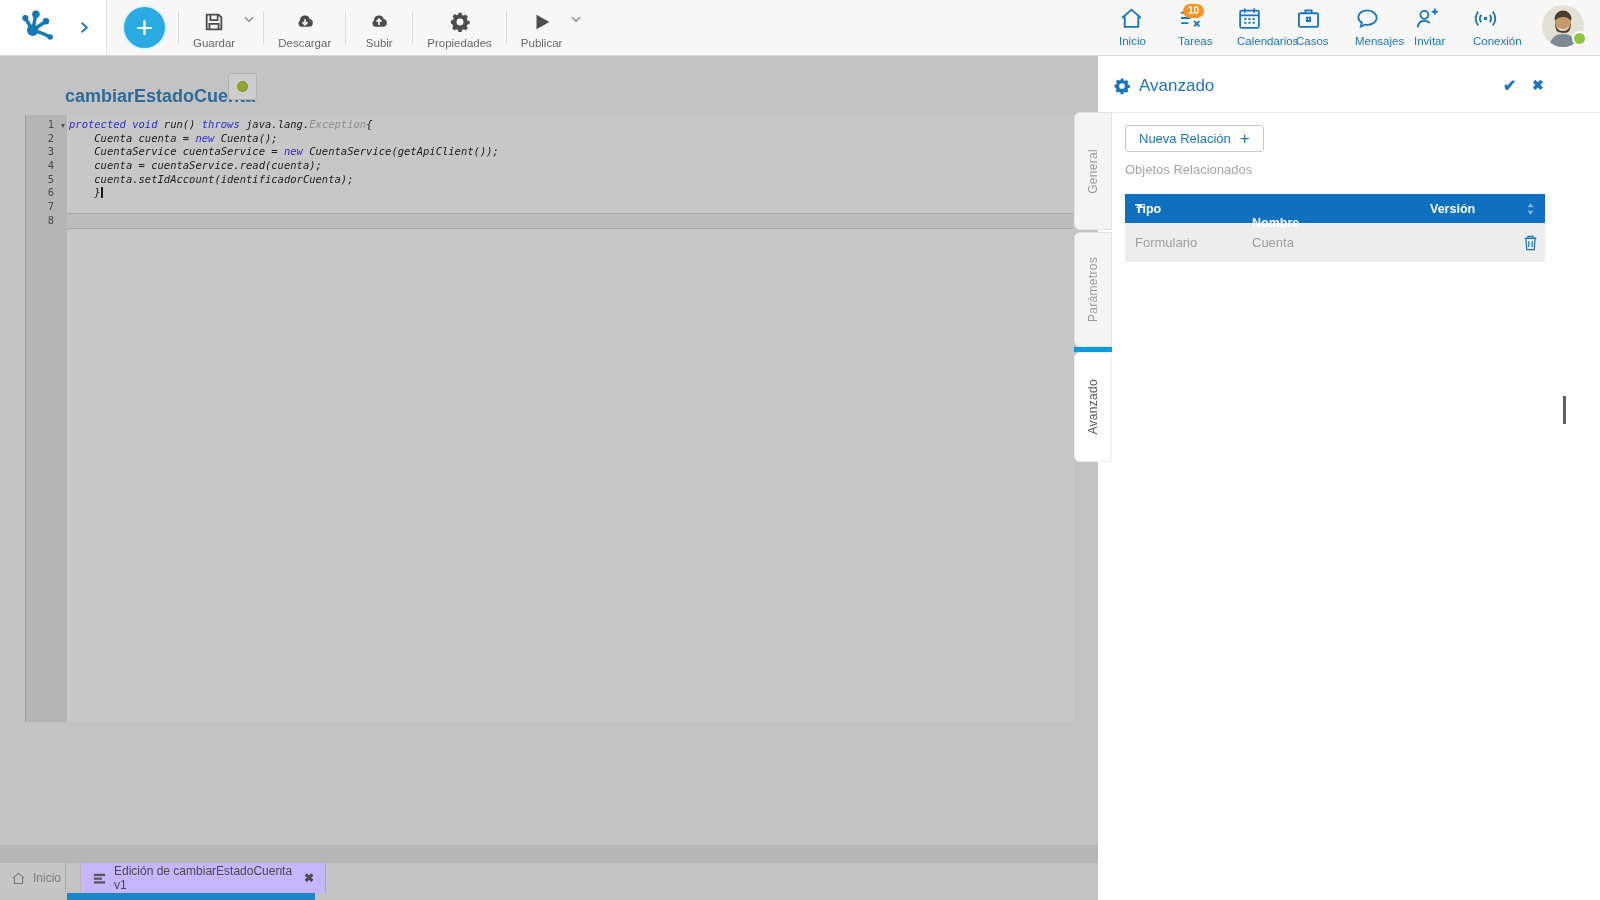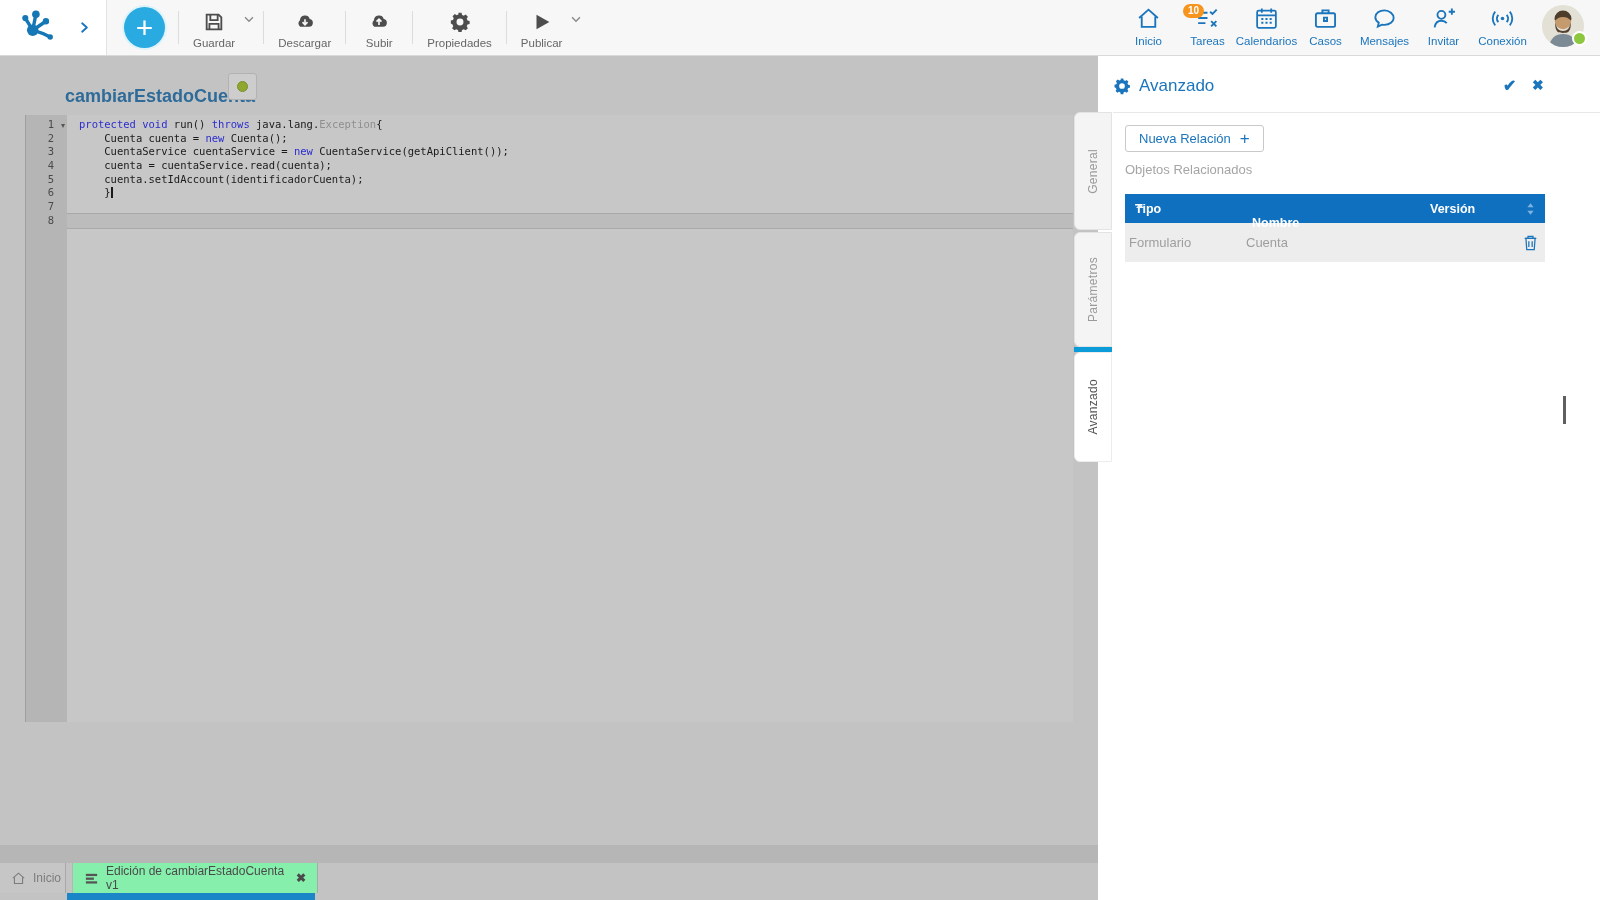--- a/index.html
+++ b/index.html
@@ -18,21 +18,21 @@
     font-size:30px;font-weight:400;line-height:1;padding:0;box-shadow:0 0 0 2px #dff3fb;}
   .tb-group{display:flex;align-items:center;margin-left:8px;}
   .tb-sep{width:1px;height:33px;background:#dcdcdc;margin:0 5px;}
   .tbtn{display:flex;flex-direction:column;align-items:center;justify-content:flex-start;
     min-width:56px;padding:8px 9px 4px;color:#666;font-size:11.5px;gap:4px;cursor:pointer;background:none;border:none;}
   .tbtn .icon{height:22px;display:flex;align-items:center;}
   .tbtn .icon svg{width:22px;height:22px;color:#4d4d4d;}
   .chev{color:#8a8a8a;margin:0 2px 14px -2px;cursor:pointer;}
   .chev svg{width:14px;height:14px;}
   .topnav{margin-left:auto;display:flex;align-items:flex-start;padding-top:6px;}
-  .nav-item{position:relative;width:59px;display:flex;flex-direction:column;align-items:center;
+  .nav-item{position:relative;width:59px;display:flex;flex-direction:column;align-items:flex-start;
     color:#1b75bc;font-size:11.5px;gap:2px;cursor:pointer;}
   .nav-item .icon svg{width:25px;height:25px;color:#1b75bc;}
   .badge{position:absolute;top:-2px;left:5px;background:#f7941e;color:#fff;font-size:10px;
     font-weight:bold;border-radius:9px;padding:2px 5px;line-height:1;}
   .avatar-wrap{position:relative;margin:5px 16px 0 10px;width:42px;height:42px;cursor:pointer;}
   .avatar-wrap svg{width:42px;height:42px;display:block;}
   .status-dot{position:absolute;right:-3px;bottom:1px;width:11px;height:11px;border-radius:50%;
     background:#8dc63f;border:2px solid #fff;}
 
   
@@ -45,34 +45,34 @@
   
   .editor{position:absolute;left:25px;top:60px;width:1048px;height:607px;background:#c7c7c7;
     border-left:1px solid #9f9f9f;font-family:"DejaVu Sans Mono","Liberation Mono",monospace;
     font-size:10.5px;color:#1a1a1a;box-sizing:border-box;}
   .hl-line{position:absolute;left:0;right:0;height:13.7px;background:#bcbcbc;
     border-top:1px solid #a9a9a9;border-bottom:1px solid #a9a9a9;box-sizing:content-box;}
   .gutter{position:absolute;left:0;top:0;bottom:0;width:41px;background:#b5b5b5;padding-top:3px;box-sizing:border-box;}
   .ln{height:13.7px;line-height:13.7px;text-align:right;padding-right:13px;color:#4a4a4a;position:relative;}
   .fold{position:absolute;right:2px;top:1px;font-size:8px;color:#555;font-family:"Liberation Sans",sans-serif;}
   .code{position:absolute;left:41px;top:3px;right:0;}
-  .cl{height:13.7px;line-height:13.7px;white-space:pre;padding-left:12px;}
+  .cl{height:13.7px;line-height:13.7px;white-space:pre;padding-left:2px;font-style:italic;}
   .tok-kw{color:#2d2dd0;}
   .tok-gy{color:#8f8f8f;}
   .tok-pl{color:#1a1a1a;}
   .cursor{display:inline-block;width:2px;height:11px;background:#1a1a1a;vertical-align:-2px;}
 
   
   .bottom-strip{position:absolute;left:0;right:0;top:790px;height:18px;background:#b6b6b6;}
   .btab{position:absolute;top:808px;height:30px;display:flex;align-items:center;gap:7px;
     font-size:12px;padding:0 11px;box-sizing:border-box;cursor:pointer;}
   .btab .icon svg{width:15px;height:15px;display:block;}
   .btab-inactive{left:0;width:66px;color:#7d7d7d;background:#c6c6c6;border-right:1px solid #a8a8a8;}
   .btab-inactive .icon svg{color:#7d7d7d;}
-  .btab-active{left:72px;width:246px;background:#86efac;border-left:1px solid #b5b5b5;
+  .btab-active{left:80px;width:246px;background:#c4b5fd;border-left:1px solid #b5b5b5;
     border-right:1px solid #a8a8a8;color:#4a4a4a;}
   .btab-active .icon svg{color:#555;}
   .btab-close{margin-left:auto;color:#4a4a4a;font-size:12px;font-weight:bold;cursor:pointer;}
   .blue-underline{position:absolute;left:67px;top:838px;width:248px;height:7px;background:#1a86c8;}
 
   
   .side-tab{position:absolute;left:1074px;width:38px;background:#f4f4f4;border:1px solid #e3e3e3;
     border-radius:6px 0 0 6px;display:flex;align-items:center;justify-content:center;
     box-sizing:border-box;cursor:pointer;z-index:20;}
   .side-tab span{writing-mode:vertical-rl;transform:rotate(180deg);font-size:12px;color:#9a9a9a;letter-spacing:.3px;}
@@ -95,21 +95,21 @@
   .panel-subtitle{position:absolute;left:27px;top:107px;color:#a5a5a5;font-size:13px;}
   .rel-table{position:absolute;left:27px;top:139px;width:420px;font-size:13px;}
   .thead{display:flex;background:#0f70c0;color:#fff;height:29px;align-items:center;
     font-size:12.5px;font-weight:bold;cursor:pointer;}
   .th{padding-left:10px;box-sizing:border-box;position:relative;}
   .sort-caret{position:absolute;top:2px;left:11px;width:0;height:0;
     border-left:4px solid transparent;border-right:4px solid transparent;border-bottom:4px solid #eaf2fa;}
   .th-sort{display:flex;align-items:center;justify-content:center;padding-left:0;}
   .th-sort svg{width:11px;height:16px;color:#7fb2dd;}
   .tr{display:flex;background:#ededed;height:39px;align-items:center;color:#9e9e9e;cursor:pointer;}
-  .td{padding-left:4px;box-sizing:border-box;}
+  .td{padding-left:10px;box-sizing:border-box;}
   .td-trash{display:flex;align-items:center;justify-content:center;padding-left:0;cursor:pointer;}
   .td-trash svg{width:15px;height:17px;color:#1b75bc;}
   .panel-scroll-thumb{position:absolute;left:465px;top:341px;width:3px;height:28px;background:#5f5f5f;cursor:pointer;}
 </style>
 </head>
 <body>
 
 <div class="screen">
 
   <header class="topbar">

